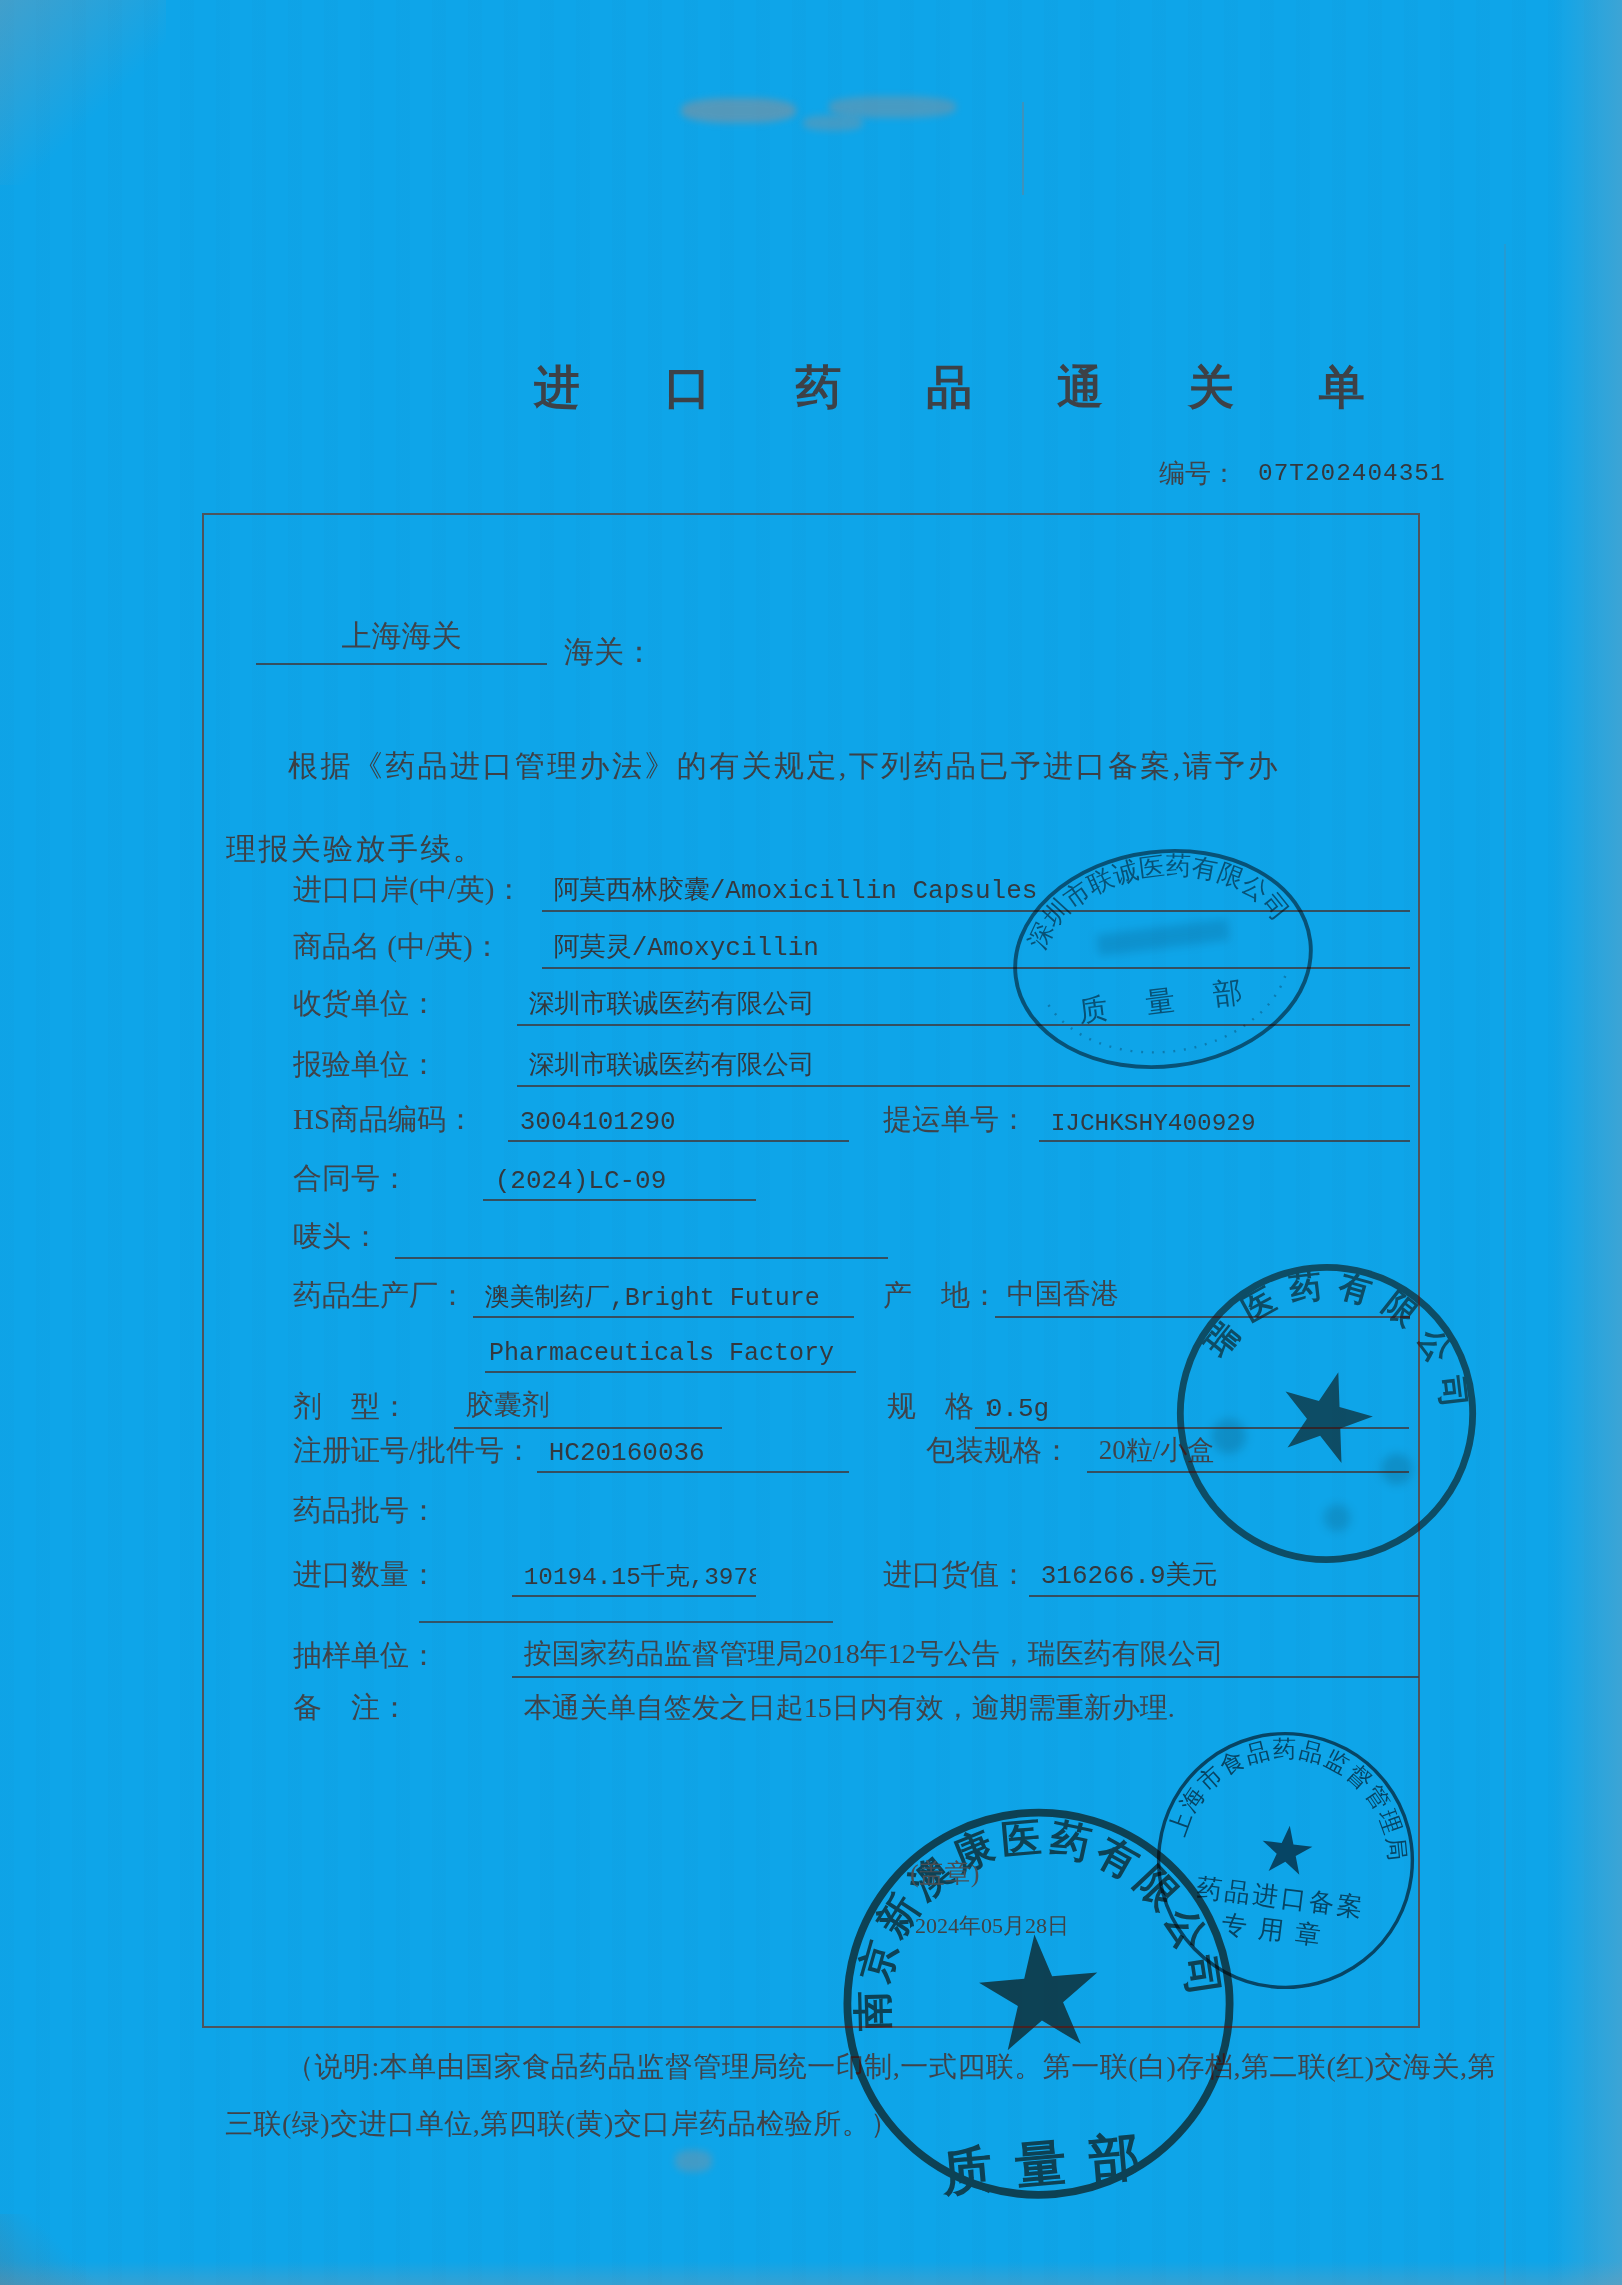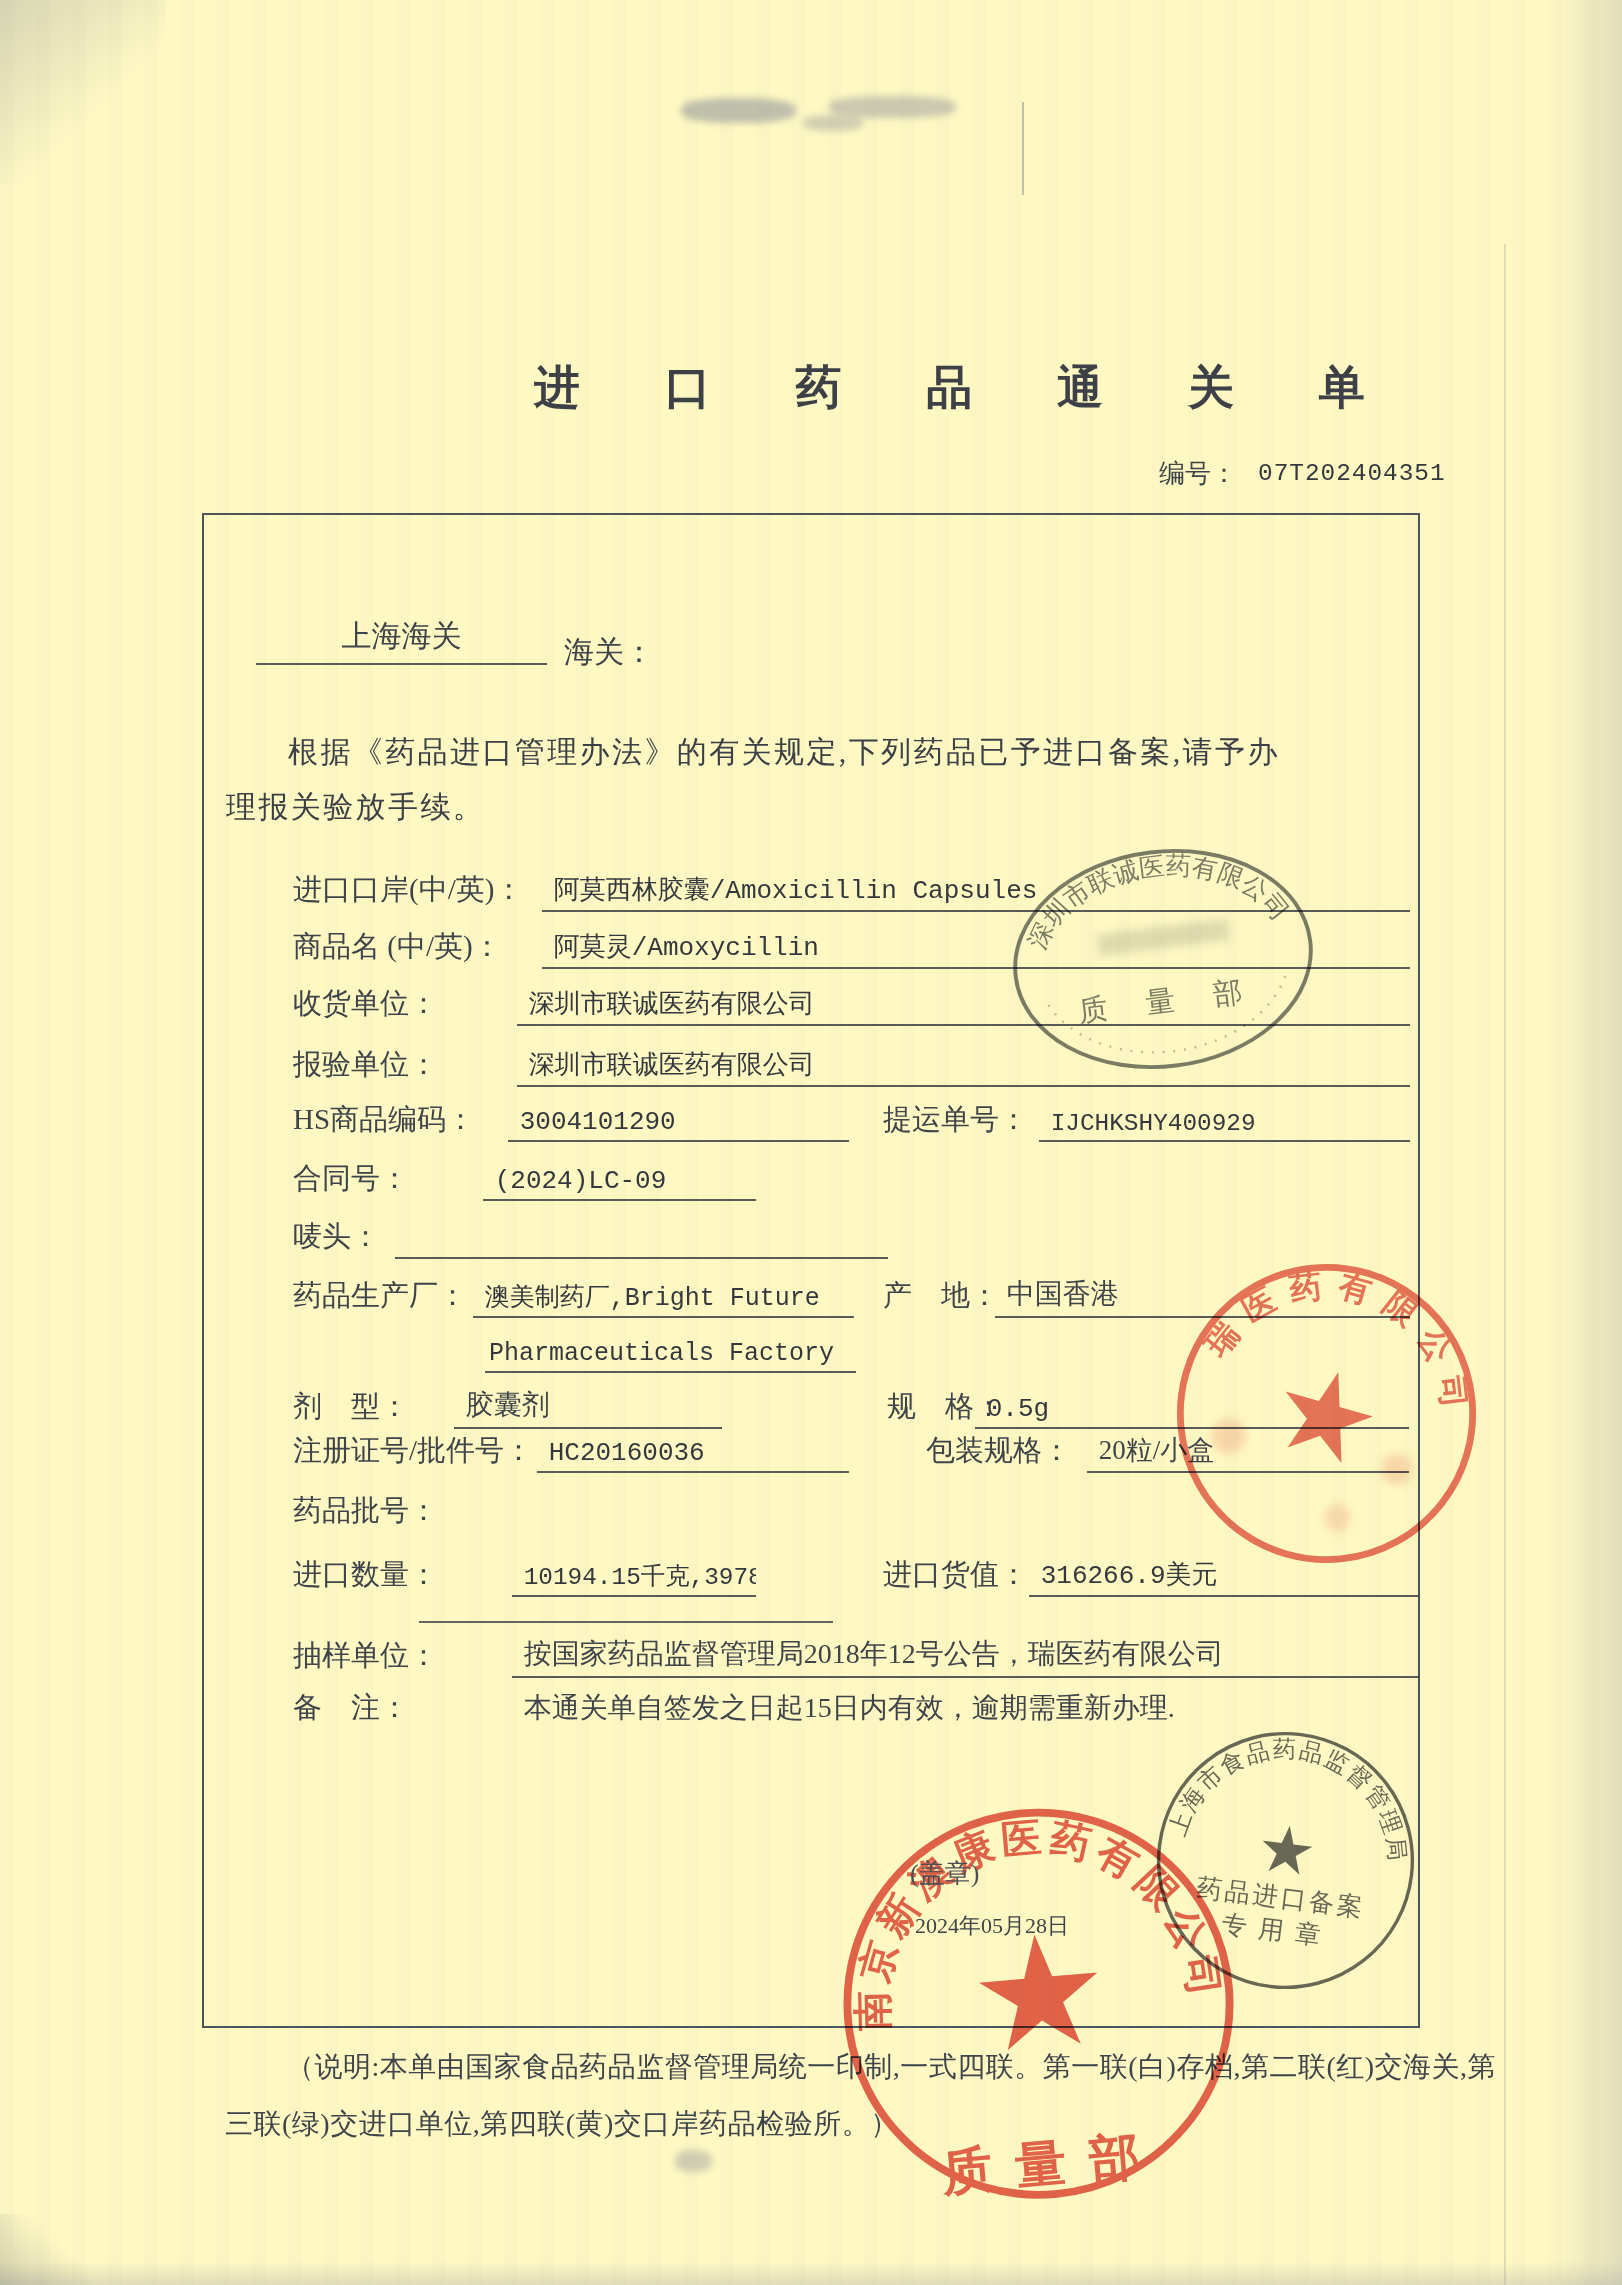--- a/index.html
+++ b/index.html
@@ -1,16 +1,16 @@
 <!DOCTYPE html>
 <html><head>
 <meta charset="utf-8">
 <style>
   html,body{margin:0;padding:0;background:#e8e9ea;}
-  #page{position:relative;width:1623px;height:2286px;background:#fef9c3;overflow:hidden;
+  #page{position:relative;width:1623px;height:2286px;background:#0ea5e9;overflow:hidden;
         font-family:"Liberation Serif","DejaVu Serif",serif;}
   
   #page::before{content:"";position:absolute;inset:0;z-index:0;pointer-events:none;
     background:repeating-linear-gradient(90deg,rgba(40,50,80,0.016) 0 13.7px,rgba(0,0,0,0) 13.7px 36px);}
   .abs{position:absolute;}
   .lbl{font-family:"Liberation Serif","DejaVu Serif",serif;font-size:29px;color:#3f434a;white-space:nowrap;}
   .val{font-family:"Liberation Mono","DejaVu Sans Mono",monospace;font-size:26px;color:#34383e;white-space:nowrap;}
   .row{position:absolute;display:flex;align-items:flex-end;height:45px;z-index:2;}
   .row .lbl{flex:none;padding-bottom:2px;}
   .row .fill{flex:1;border-bottom:2px solid rgba(60,64,71,0.85);padding:0 0 2.9px 11.7px;overflow:hidden;}
@@ -43,21 +43,21 @@
   <div class="abs lbl" style="left:1159px;top:456px;font-size:26px;z-index:2;">编号：</div>
   <div class="abs val" style="left:1258px;top:460px;font-size:24.4px;letter-spacing:1px;z-index:2;">07T202404351</div>
 
   <div id="doc-box"></div>
 
   <div class="abs" style="left:256px;top:616px;width:291px;height:47px;border-bottom:2px solid rgba(60,64,71,.85);text-align:center;z-index:2;">
     <span class="lbl" style="font-size:30px;">上海海关</span>
   </div>
   <div class="abs lbl" style="left:564px;top:632px;font-size:30px;z-index:2;">海关：</div>
 
-  <div class="abs lbl" style="left:226px;top:724px;width:1073px;white-space:normal;font-size:30px;line-height:55px;text-indent:62px;letter-spacing:2.4px;color:#3c4046;z-index:2;">根据《药品进口管理办法》的有关规定,下列药品已予进口备案,请予办理报关验放手续。</div>
+  <div class="abs lbl" style="left:226px;top:724px;width:1073px;white-space:normal;font-size:30px;line-height:83px;text-indent:62px;letter-spacing:2.4px;color:#3c4046;z-index:2;">根据《药品进口管理办法》的有关规定,下列药品已予进口备案,请予办理报关验放手续。</div>
 
   <div class="row" style="left:293px;top:867px;width:1117px;">
     <span class="lbl" style="width:249px;">进口口岸(中/英)：</span>
     <span class="fill val">阿莫西林胶囊/Amoxicillin Capsules</span>
   </div>
   <div class="row" style="left:293px;top:924px;width:1117px;">
     <span class="lbl" style="width:249px;">商品名 (中/英)：</span>
     <span class="fill val">阿莫灵/Amoxycillin</span>
   </div>
   <div class="row" style="left:293px;top:981px;width:1117px;">

